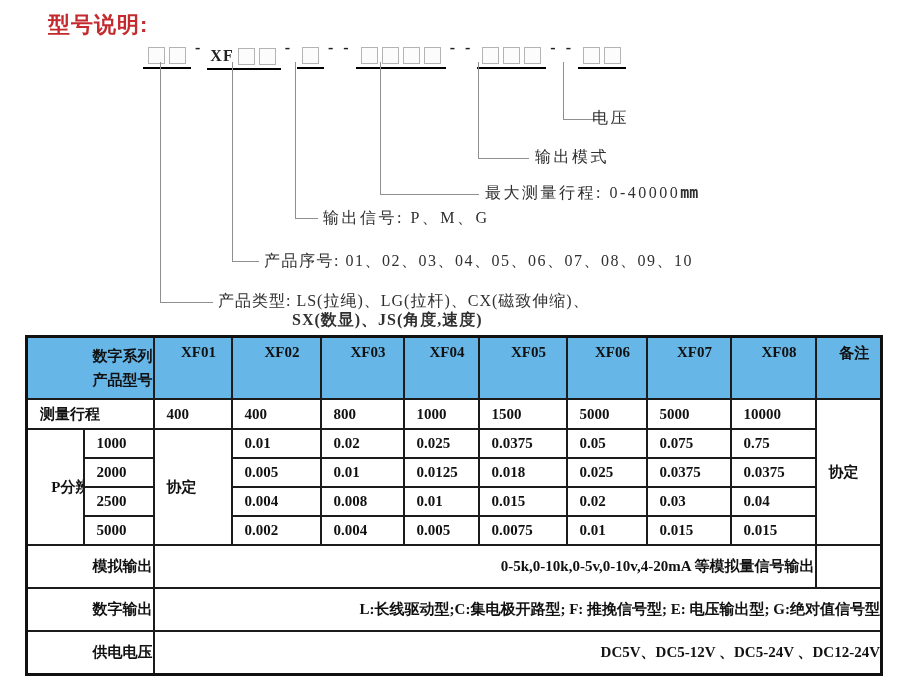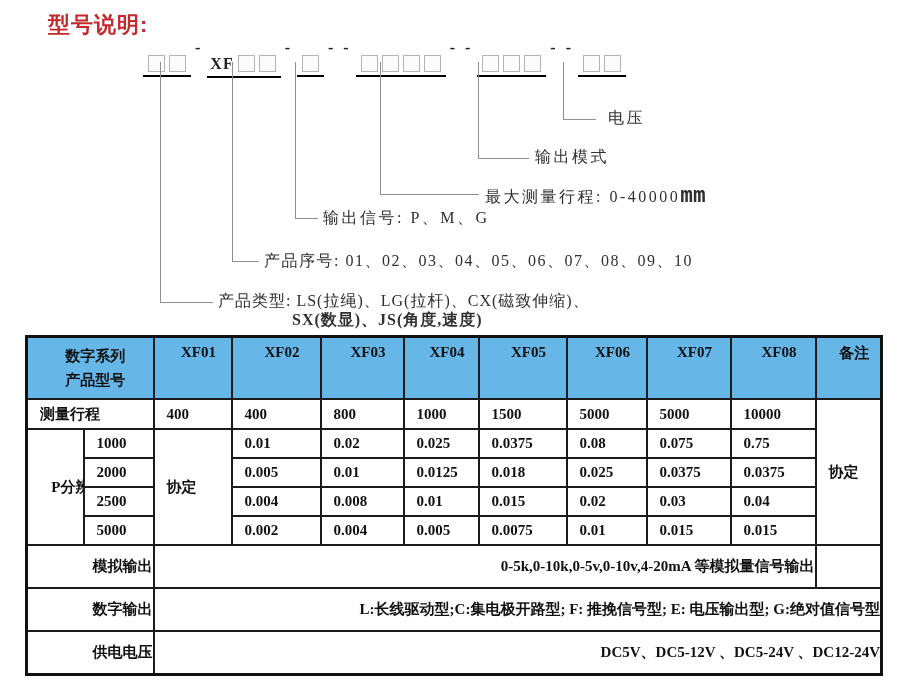--- a/index.html
+++ b/index.html
@@ -14,61 +14,61 @@
     font-family:"Liberation Sans","DejaVu Sans",sans-serif;
     font-size:22px; font-weight:bold; color:#c4292e; letter-spacing:1px;
   }
   
   .code-row {
     position:absolute; left:142px; top:38px;
     display:flex; align-items:flex-start;
     font-size:16px; font-weight:bold; color:#222;
   }
   .code-group {
-    display:flex; 
+    display:flex; align-items:center;
     border-bottom:2px solid #000;
-    padding:1px 3px 3px 3px; margin:16px 1px;
+    padding:1px 3px 3px 3px; margin:8px 1px;
   }
   .code-box {
     width:15px; height:15px; background:#fcfcfc;
     border:1px solid #b3b3b3; margin:0 2px;
   }
   .code-prefix { letter-spacing:1px; margin-right:2px; }
   .code-sep { margin:0 3px; padding-top:1px; letter-spacing:3px; white-space:pre; }
   
   .conn {
     position:absolute;
     border-left:1px solid #8f8f8f; border-bottom:1px solid #8f8f8f;
   }
   
   .callout {
     position:absolute; font-size:16px; color:#303030;
     letter-spacing:2.5px; white-space:nowrap;
   }
   .unit-mm {
     font-family:"DejaVu Sans Mono","Liberation Mono",monospace;
-    font-weight:bold; font-size:21px; letter-spacing:0;
+    font-weight:bold; font-size:15px; letter-spacing:0;
   }
   
   table.spec {
     position:absolute; left:25px; top:335px;
     border-collapse:collapse; table-layout:fixed;
     width:855px; font-size:15px; font-weight:bold; color:#111;
   }
   table.spec td {
     border:2px solid #1b1b1b; padding:0 0 0 12px;
     text-align:left; vertical-align:middle; overflow:hidden; white-space:nowrap;
   }
   table.spec { border:3px solid #111; }
   td.thR { border-right-width:3px; }
   tr.hdr td {
     background:#66b6e8; vertical-align:top; padding-top:6px;
     text-align:center; padding-left:12px; height:54px;
   }
-  tr.hdr td.c0 { text-align:center; padding-left:10px; }
+  tr.hdr td.c0 { text-align:right; padding-left:10px; }
   tr.hdr td.c0 div { line-height:24px; }
   tr.row-s td { height:28px; }
   tr.row-p td { height:27px; }
   td.lvl { text-align:center; padding-left:0; }
   td.agree { text-align:center; padding-left:0; }
   td.vlab {
     text-align:center; padding:0;
   }
   td.vlab div {
     width:20px; margin:0 auto; word-break:break-all;
@@ -117,21 +117,21 @@
   </span>
 </div>
 
 <div class="conn" style="left:160px;top:62px;width:52px;height:240px;"></div>
 <div class="conn" style="left:232px;top:62px;width:26px;height:199px;"></div>
 <div class="conn" style="left:295px;top:62px;width:22px;height:156px;"></div>
 <div class="conn" style="left:380px;top:62px;width:98px;height:132px;"></div>
 <div class="conn" style="left:478px;top:62px;width:50px;height:96px;"></div>
 <div class="conn" style="left:563px;top:62px;width:32px;height:57px;"></div>
 
-<div class="callout" style="left:608px;top:108px;">电压</div>
+<div class="callout" style="left:592px;top:108px;">电压</div>
 <div class="callout" style="left:535px;top:147px;">输出模式</div>
 <div class="callout" style="left:485px;top:183px;"><span>最大测量行程: 0-40000</span><span class="unit-mm">mm</span></div>
 <div class="callout" style="left:323px;top:208px;">输出信号: P、M、G</div>
 <div class="callout" style="left:264px;top:251px;letter-spacing:1.5px;">产品序号: 01、02、03、04、05、06、07、08、09、10</div>
 <div class="callout" style="left:218px;top:291px;letter-spacing:1px;">产品类型: LS(拉绳)、LG(拉杆)、CX(磁致伸缩)、</div>
 <div class="callout" style="left:292px;top:310px;letter-spacing:1px;font-weight:bold;">SX(数显)、JS(角度,速度)</div>
 
 <table class="spec">
   <colgroup>
     <col style="width:57px">
@@ -177,21 +177,21 @@
   <tr class="row-p">
     <td class="vlab" rowspan="4">
           <div>P分辨率</div>
         </td>
     <td class="lvl">1000</td>
     <td class="agree thR" rowspan="4">协定</td>
     <td>0.01</td>
     <td>0.02</td>
     <td class="thR">0.025</td>
     <td class="thR">0.0375</td>
-    <td>0.08</td>
+    <td>0.05</td>
     <td>0.075</td>
     <td class="thR">0.75</td>
   </tr>
   <tr class="row-p">
     <td class="lvl">2000</td>
     <td>0.005</td>
     <td>0.01</td>
     <td class="thR">0.0125</td>
     <td class="thR">0.018</td>
     <td>0.025</td>

